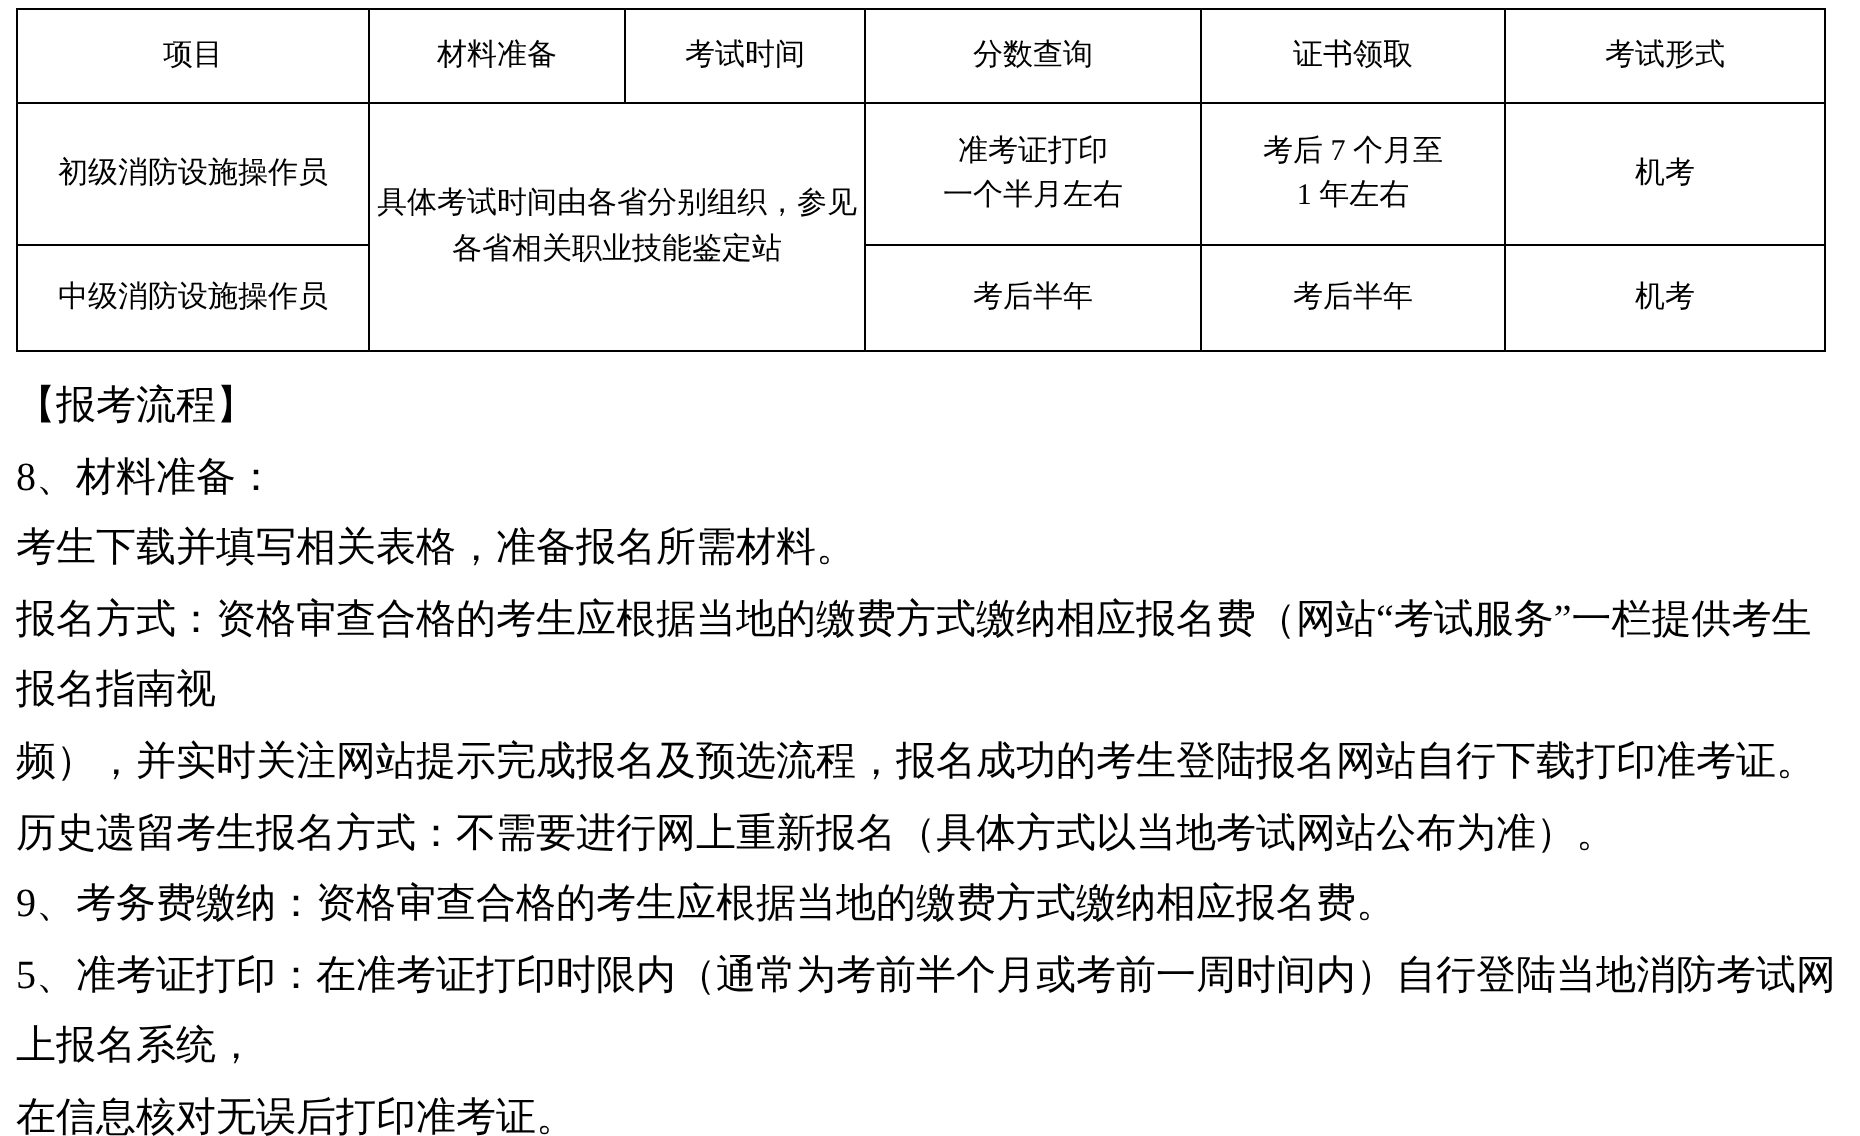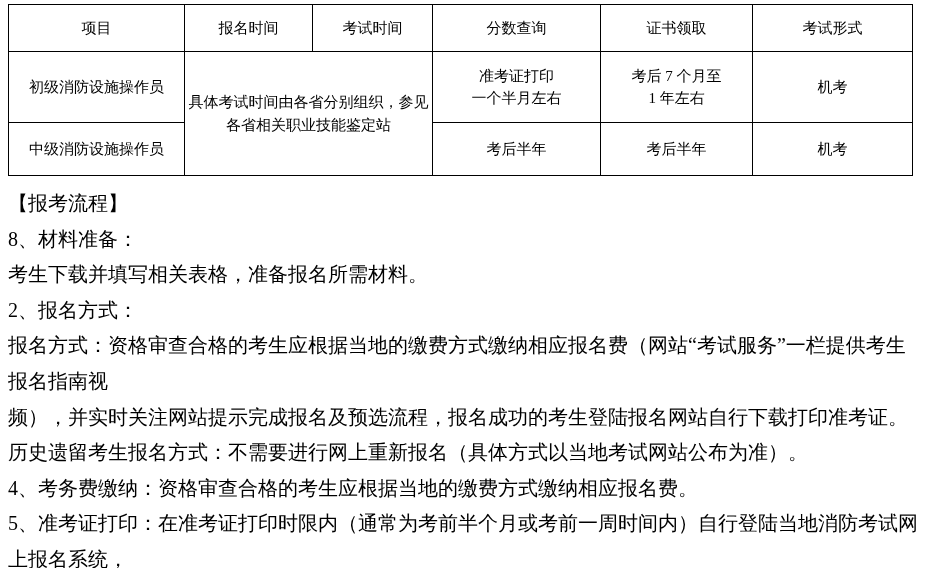--- a/index.html
+++ b/index.html
@@ -79,21 +79,21 @@
       <col class="col-1">
         <col class="col-2">
         <col class="col-3">
       <col class="col-4">
         <col class="col-5">
         <col class="col-6">
     </colgroup>
     <tbody>
       <tr class="hdr-row">
         <td>项目</td>
-        <td>报名时间</td>
+        <td>材料准备</td>
         <td>考试时间</td>
         <td>分数查询</td>
         <td>证书领取</td>
         <td>考试形式</td>
       </tr>
       <tr class="row-a">
         <td>初级消防设施操作员</td>
         <td class="merged-time" colspan="2" rowspan="2">具体考试时间由各省分别组织，参见各省相关职业技能鉴定站</td>
         <td class="two-line">
           <div>准考证打印</div>
@@ -111,22 +111,21 @@
         <td>考后半年</td>
         <td>机考</td>
       </tr>
     </tbody>
   </table>
 
   <div class="body-text">
     <p class="indent-1">【报考流程】</p>
     <p class="indent-0">8、材料准备：</p>
     <p class="indent-2">考生下载并填写相关表格，准备报名所需材料。</p>
-    <p class="indent-2">2、报名方式：</p>
     <p class="indent-2">报名方式：资格审查合格的考生应根据当地的缴费方式缴纳相应报名费（网站“考试服务”一栏提供考生报名指南视</p>
     <p class="indent-1">频），并实时关注网站提示完成报名及预选流程，报名成功的考生登陆报名网站自行下载打印准考证。</p>
     <p class="indent-2">历史遗留考生报名方式：不需要进行网上重新报名（具体方式以当地考试网站公布为准）。</p>
-    <p class="indent-2">4、考务费缴纳：资格审查合格的考生应根据当地的缴费方式缴纳相应报名费。</p>
+    <p class="indent-2">9、考务费缴纳：资格审查合格的考生应根据当地的缴费方式缴纳相应报名费。</p>
     <p class="indent-2">5、准考证打印：在准考证打印时限内（通常为考前半个月或考前一周时间内）自行登陆当地消防考试网上报名系统，</p>
     <p class="indent-1">在信息核对无误后打印准考证。</p>
   </div>
 
 </div>
 
 </body></html>

